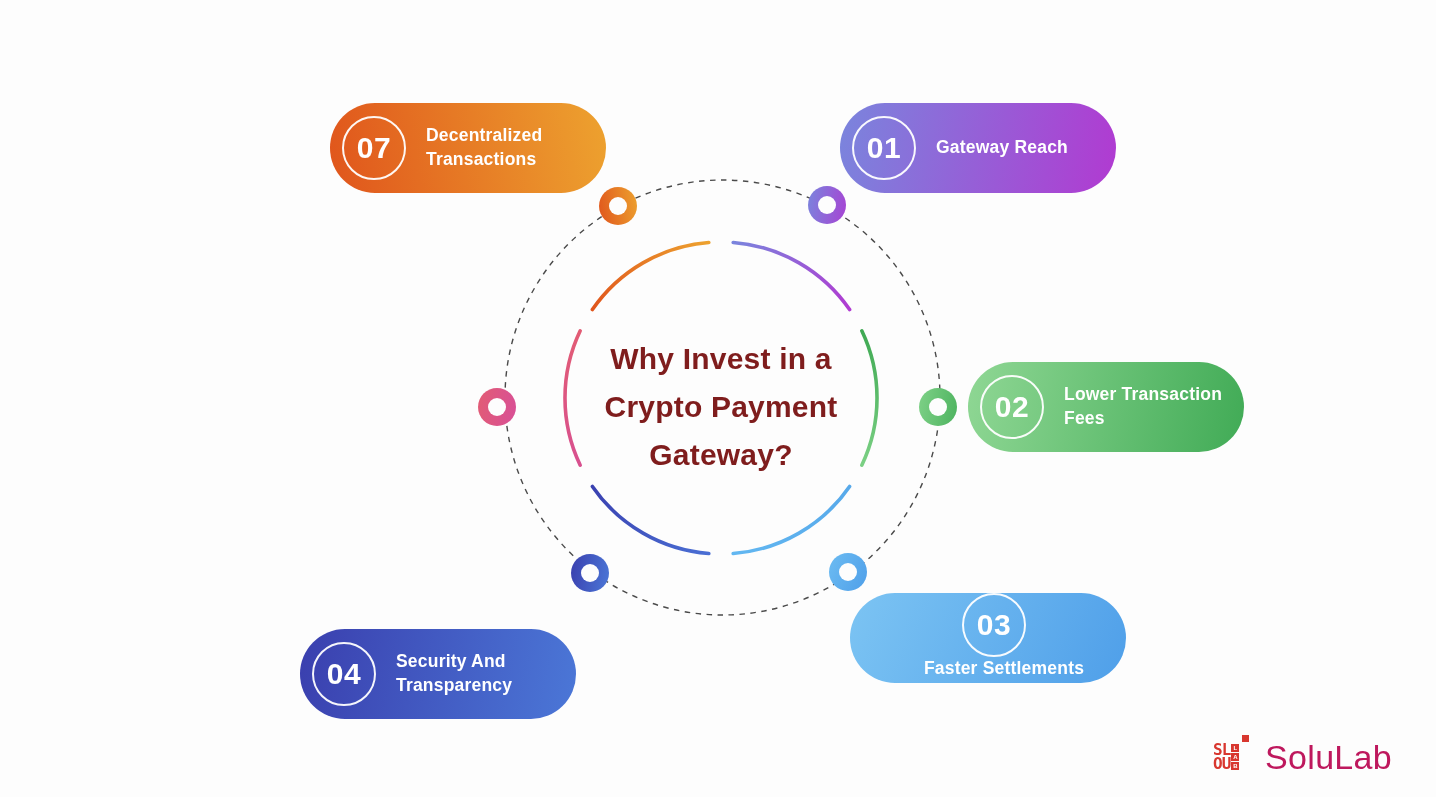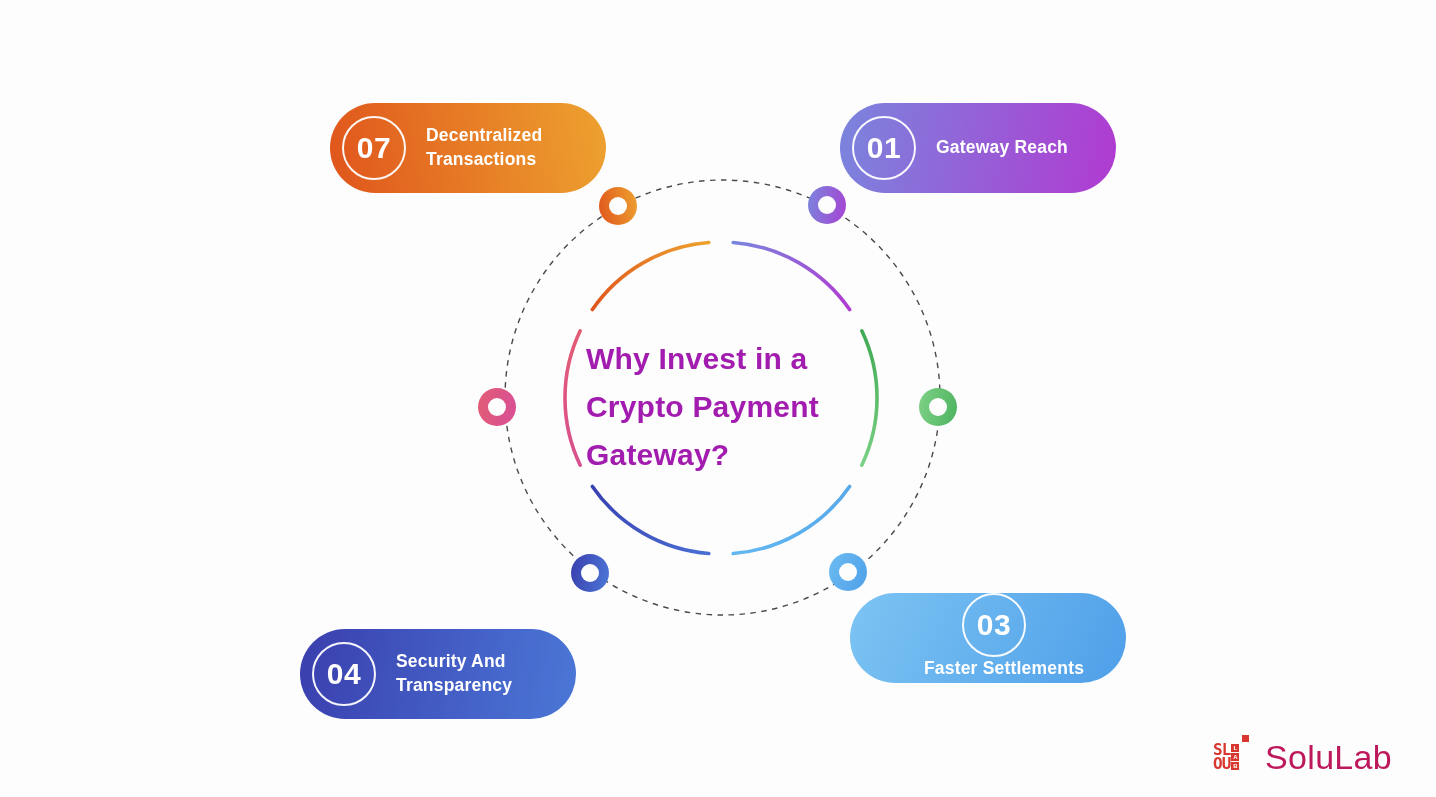--- a/index.html
+++ b/index.html
@@ -50,23 +50,23 @@
   .node-01{left:808px;top:186px;background:linear-gradient(100deg,#7a85dd,#a743d3);}
   .node-02{left:919px;top:388px;background:linear-gradient(100deg,#7ed187,#4db35f);}
   .node-03{left:829px;top:553px;background:linear-gradient(115deg,#6cbcf2,#4f9fe9);}
   .node-04{left:571px;top:554px;background:linear-gradient(100deg,#3a3fae,#4b77d7);}
   .node-05{left:478px;top:388px;background:linear-gradient(100deg,#e25c74,#d84f97);}
   .node-06{left:599px;top:187px;background:linear-gradient(80deg,#e0551c,#eda22f);}
 
   
   .center-title{
     position:absolute;left:586px;top:335px;width:270px;
-    text-align:left;
+    text-align:center;
     font-size:30px;font-weight:700;line-height:48px;
-    color:#a21caf;letter-spacing:.2px;
+    color:#7f1d1d;letter-spacing:.2px;
   }
 
   
   .brand{
     position:absolute;right:44px;bottom:20px;
     display:flex;align-items:flex-end;gap:10px;height:46px;
   }
   .brand-mark{
     position:relative;width:42px;height:40px;display:flex;align-items:center;
   }
@@ -143,20 +143,24 @@
   <div class="node node-03"></div>
   <div class="node node-04"></div>
   <div class="node node-05"></div>
   <div class="node node-06"></div>
 
   <div class="pill pill-01">
     <div class="num-circle">01</div>
     <div class="pill-label">Gateway Reach</div>
   </div>
 
+  <div class="pill pill-02">
+    <div class="num-circle">02</div>
+    <div class="pill-label">Lower Transaction Fees</div>
+  </div>
 
   <div class="pill pill-03">
     <div class="num-circle">03</div>
     <div class="pill-label">Faster Settlements</div>
   </div>
 
   <div class="pill pill-04">
     <div class="num-circle">04</div>
     <div class="pill-label">Security And Transparency</div>
   </div>

